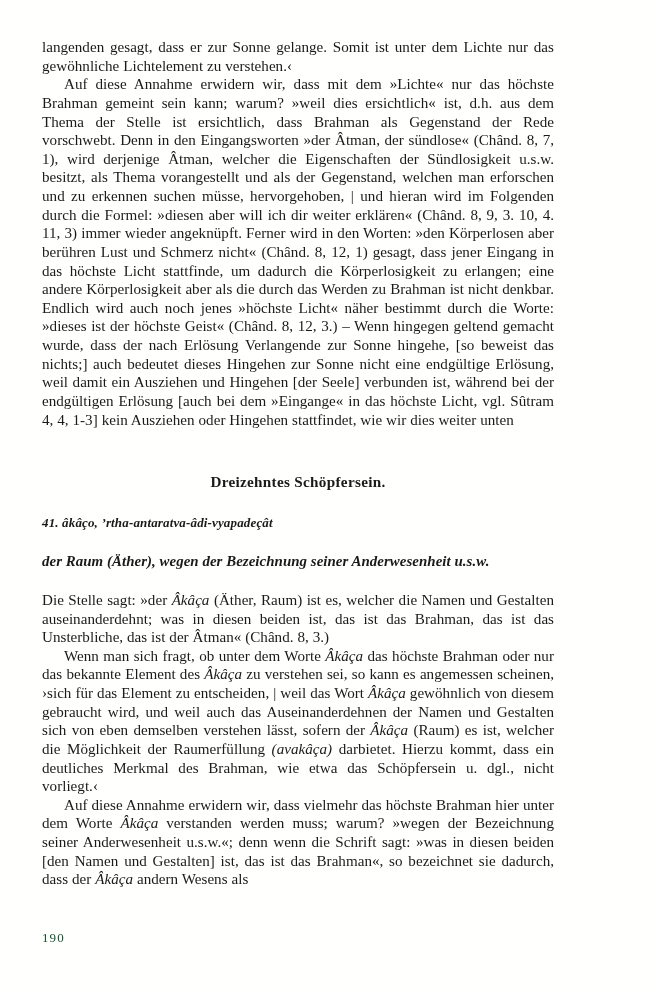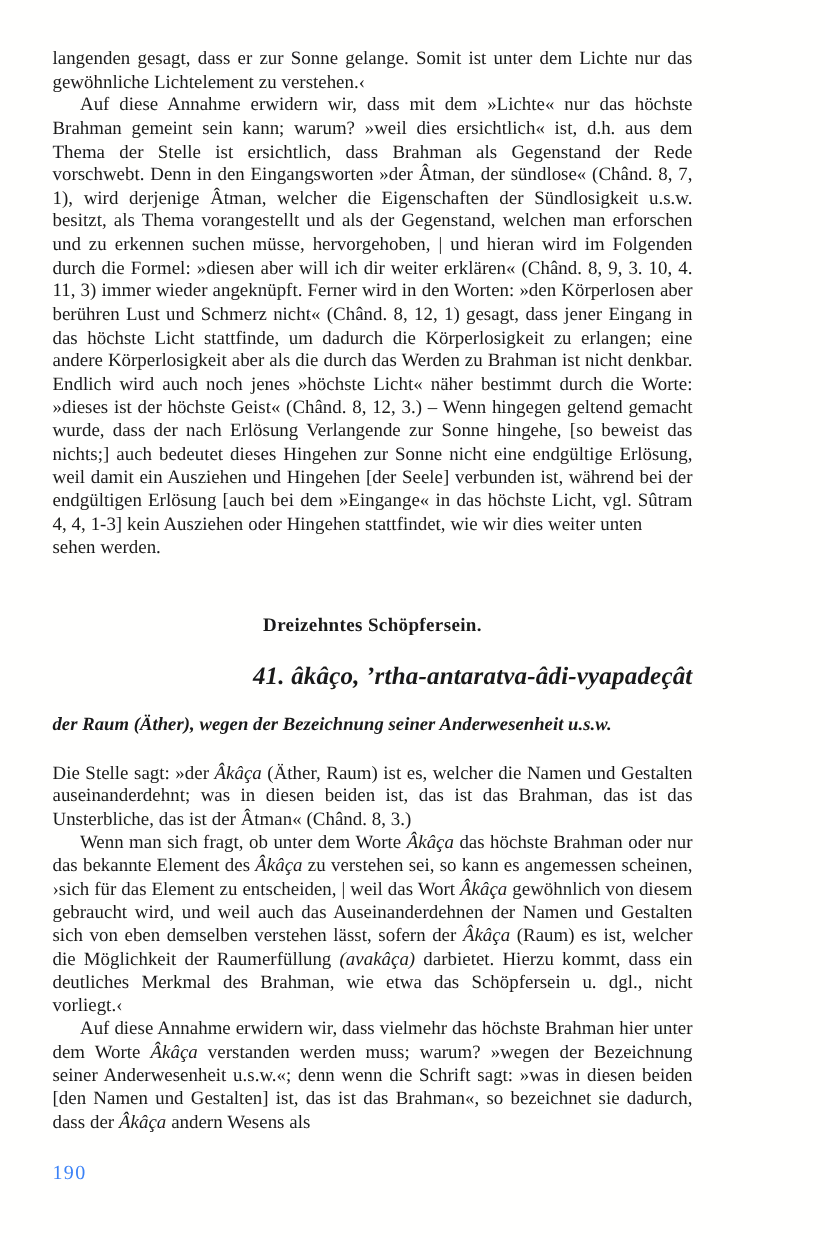--- a/index.html
+++ b/index.html
@@ -48,61 +48,60 @@
   .heading-adhikaranam {
     margin: 0;
     text-align: center;
     font-weight: bold;
     font-size: 15.2px;
     line-height: 18.6px;
     letter-spacing: 0.3px;
   }
   .sutra-line {
     margin: 0;
-    text-align: right;
+    text-align: left;
     font-weight: bold;
     font-style: italic;
-    font-size: 20px;
+    font-size: 13px;
     line-height: 18.6px;
     letter-spacing: 0.15px;
   }
   .subtitle-line {
     margin: 0;
     font-weight: bold;
     font-style: italic;
     font-size: 14.9px;
     line-height: 18.6px;
     letter-spacing: 0.05px;
   }
   .gap-before-heading { height: 44px; }
   .gap-heading-to-sutra { height: 22px; }
   .gap-sutra-to-subtitle { height: 20px; }
   .gap-subtitle-to-body { height: 20px; }
   .folio {
     position: absolute;
     left: 42px;
     top: 930px;
-    font-size: 16px;
+    font-size: 13px;
     letter-spacing: 1.1px;
-    color: #3b82f6;
+    color: #14532d;
     font-family: "Liberation Serif", "DejaVu Serif", serif;
   }
 </style>
 </head>
 <body>
 
 <div class="page">
 
   <div class="textblock">
 
     <p class="body">langenden gesagt, dass er zur Sonne gelange. Somit ist unter dem Lichte nur das gewöhnliche Lichtelement zu verstehen.‹</p>
 
     <p class="body indent">Auf diese Annahme erwidern wir, dass mit dem »Lichte« nur das höchste Brahman gemeint sein kann; warum? »weil dies ersichtlich« ist, d.h. aus dem Thema der Stelle ist ersichtlich, dass Brahman als Gegenstand der Rede vorschwebt. Denn in den Eingangsworten »der Âtman, der sündlose« (Chând. 8, 7, 1), wird derjenige Âtman, welcher die Eigenschaften der Sündlosigkeit u.s.w. besitzt, als Thema vorangestellt und als der Gegenstand, welchen man erforschen und zu erkennen suchen müsse, hervorgehoben, | und hieran wird im Folgenden durch die Formel: »diesen aber will ich dir weiter erklären« (Chând. 8, 9, 3. 10, 4. 11, 3) immer wieder angeknüpft. Ferner wird in den Worten: »den Körperlosen aber berühren Lust und Schmerz nicht« (Chând. 8, 12, 1) gesagt, dass jener Eingang in das höchste Licht stattfinde, um dadurch die Körperlosigkeit zu erlangen; eine andere Körperlosigkeit aber als die durch das Werden zu Brahman ist nicht denkbar. Endlich wird auch noch jenes »höchste Licht« näher bestimmt durch die Worte: »dieses ist der höchste Geist« (Chând. 8, 12, 3.) – Wenn hingegen geltend gemacht wurde, dass der nach Erlösung Verlangende zur Sonne hingehe, [so beweist das nichts;] auch bedeutet dieses Hingehen zur Sonne nicht eine endgültige Erlösung, weil damit ein Ausziehen und Hingehen [der Seele] verbunden ist, während bei der endgültigen Erlösung [auch bei dem »Eingange« in das höchste Licht, vgl. Sûtram 4, 4, 1-3] kein Ausziehen oder Hingehen stattfindet, wie wir dies weiter unten</p>
 
-    <p class="body">sehen werden.</p>
 
     <div class="gap-before-heading"></div>
 
     <p class="heading-adhikaranam">Dreizehntes Schöpfersein.</p>
 
     <div class="gap-heading-to-sutra"></div>
 
     <p class="sutra-line">41. âkâço, ’rtha-antaratva-âdi-vyapadeçât</p>
 
     <div class="gap-sutra-to-subtitle"></div>

